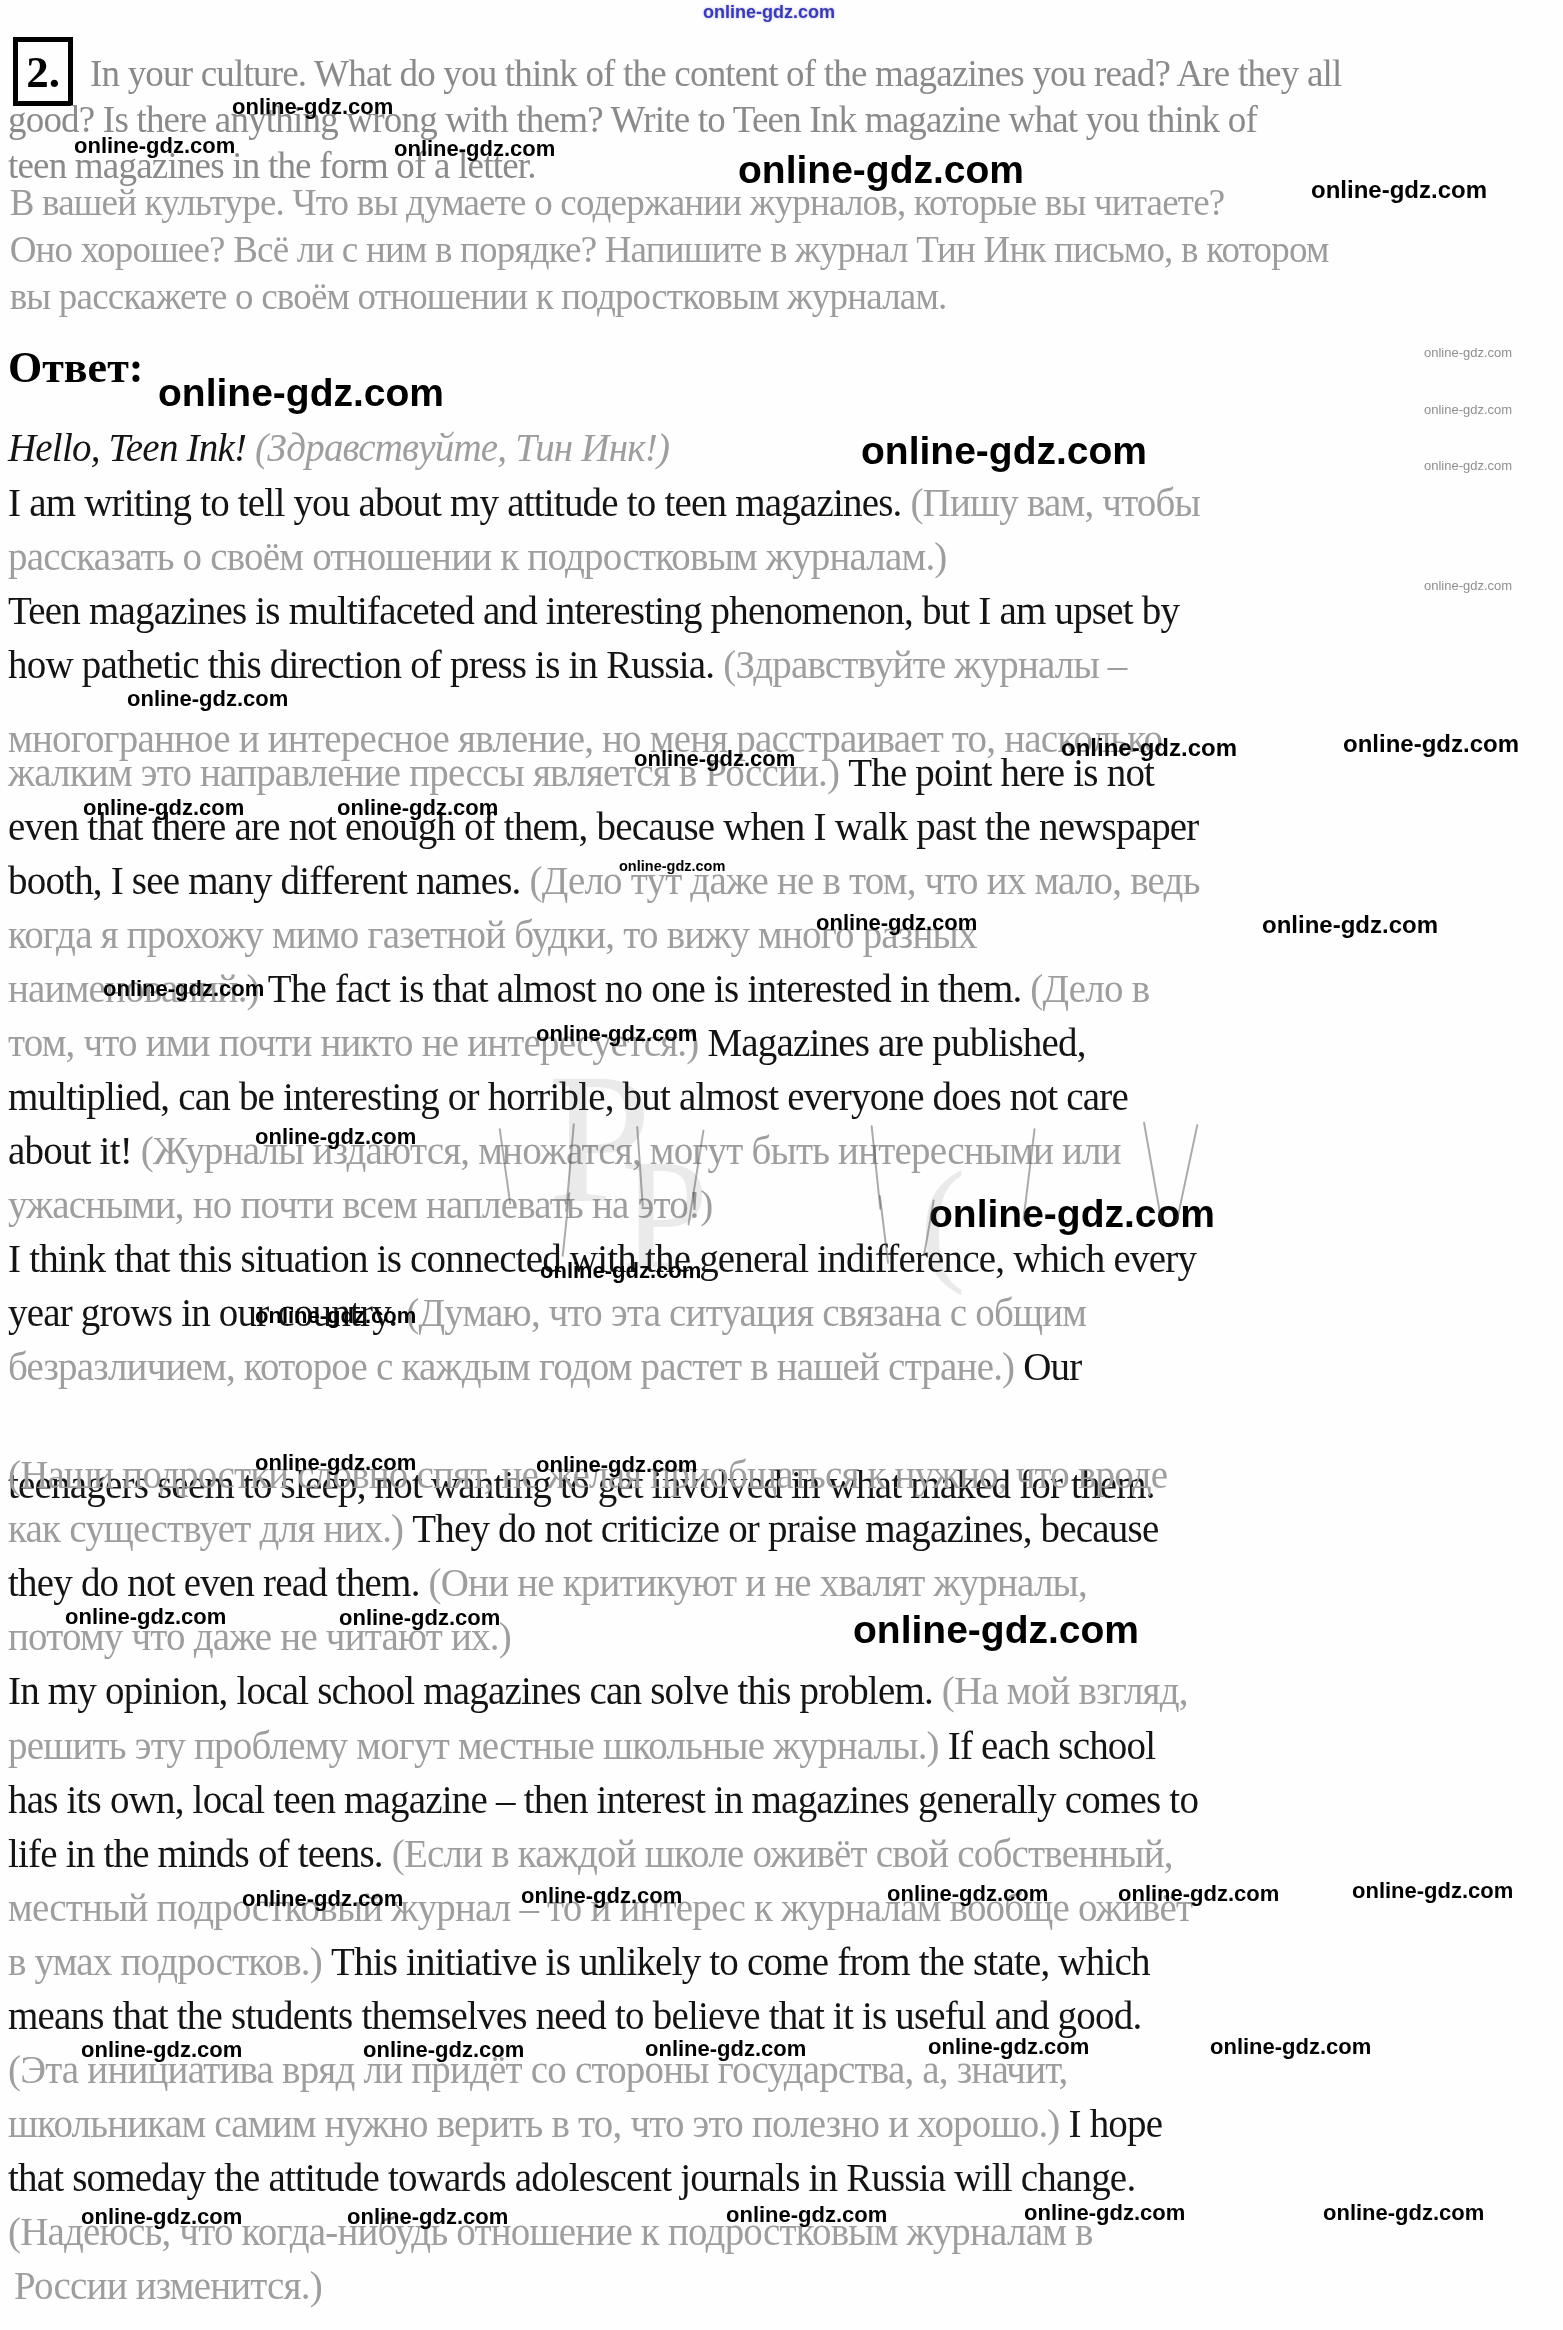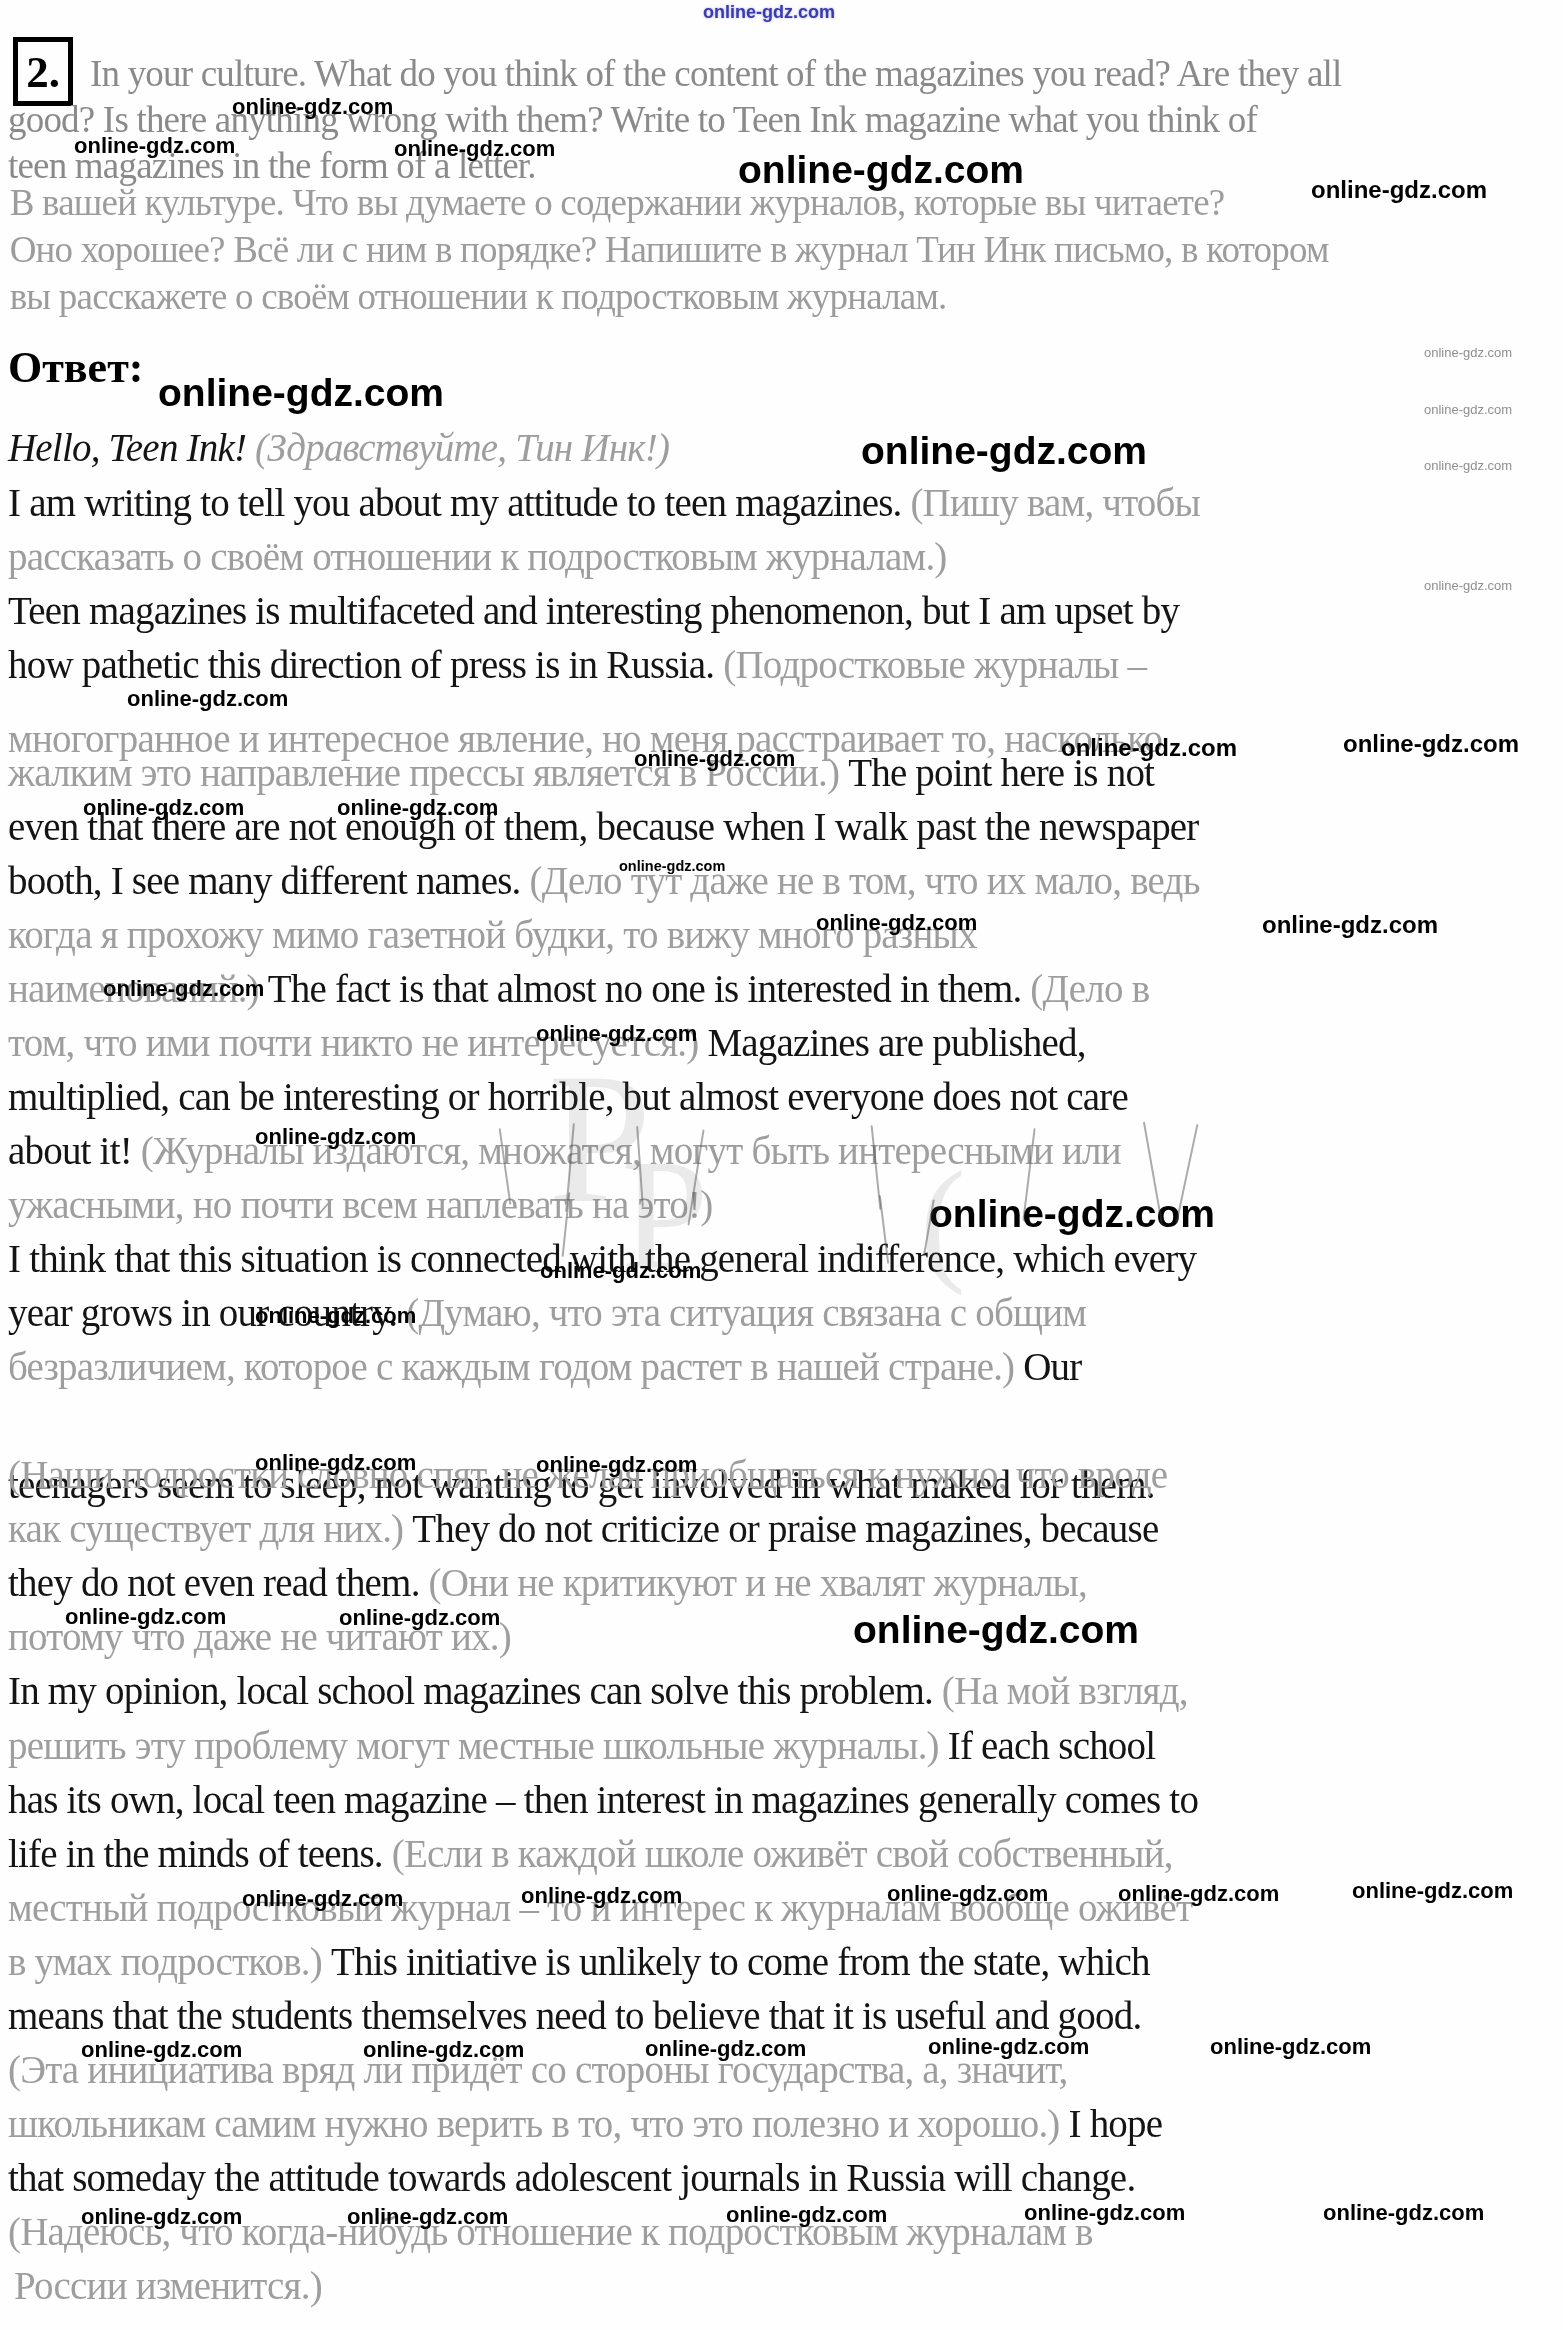--- a/index.html
+++ b/index.html
@@ -83,21 +83,21 @@
   <div id="task-ru">
       <div class="abs task-ru-line" style="top: 181px;">В вашей культуре. Что вы думаете о содержании журналов, которые вы читаете?</div>
       <div class="abs task-ru-line" style="top: 228px;">Оно хорошее? Всё ли с ним в порядке? Напишите в журнал Тин Инк письмо, в котором</div>
       <div class="abs task-ru-line" style="top: 275px;">вы расскажете о своём отношении к подростковым журналам.</div>
     </div>
   <div id="letter">
       <div class="abs letter-line" style="top: 427px; font-style: italic;"><span class="en">Hello, Teen Ink! </span><span class="ru">(Здравствуйте, Тин Инк!)</span></div>
       <div class="abs letter-line" style="top: 482px;"><span class="en">I am writing to tell you about my attitude to teen magazines. </span><span class="ru">(Пишу вам, чтобы</span></div>
       <div class="abs letter-line" style="top: 536px;"><span class="ru">рассказать о своём отношении к подростковым журналам.)</span></div>
       <div class="abs letter-line" style="top: 590px;"><span class="en">Teen magazines is multifaceted and interesting phenomenon, but I am upset by</span></div>
-      <div class="abs letter-line" style="top: 644px;"><span class="en">how pathetic this direction of press is in Russia. </span><span class="ru">(Подростковые журналы –</span></div>
+      <div class="abs letter-line" style="top: 644px;"><span class="en">how pathetic this direction of press is in Russia. </span><span class="ru">(Здравствуйте журналы –</span></div>
       <div class="abs letter-line" style="top: 718px;"><span class="ru">многогранное и интересное явление, но меня расстраивает то, насколько</span></div>
       <div class="abs letter-line" style="top: 752px;"><span class="ru">жалким это направление прессы является в России.) </span><span class="en">The point here is not</span></div>
       <div class="abs letter-line" style="top: 806px;"><span class="en">even that there are not enough of them, because when I walk past the newspaper</span></div>
       <div class="abs letter-line" style="top: 860px;"><span class="en">booth, I see many different names. </span><span class="ru">(Дело тут даже не в том, что их мало, ведь</span></div>
       <div class="abs letter-line" style="top: 914px;"><span class="ru">когда я прохожу мимо газетной будки, то вижу много разных</span></div>
       <div class="abs letter-line" style="top: 968px;"><span class="ru">наименований.) </span><span class="en">The fact is that almost no one is interested in them. </span><span class="ru">(Дело в</span></div>
       <div class="abs letter-line" style="top: 1022px;"><span class="ru">том, что ими почти никто не интересуется.) </span><span class="en">Magazines are published,</span></div>
       <div class="abs letter-line" style="top: 1076px;"><span class="en">multiplied, can be interesting or horrible, but almost everyone does not care</span></div>
       <div class="abs letter-line" style="top: 1130px;"><span class="en">about it! </span><span class="ru">(Журналы издаются, множатся, могут быть интересными или</span></div>
       <div class="abs letter-line" style="top: 1184px;"><span class="ru">ужасными, но почти всем наплевать на это!)</span></div>

